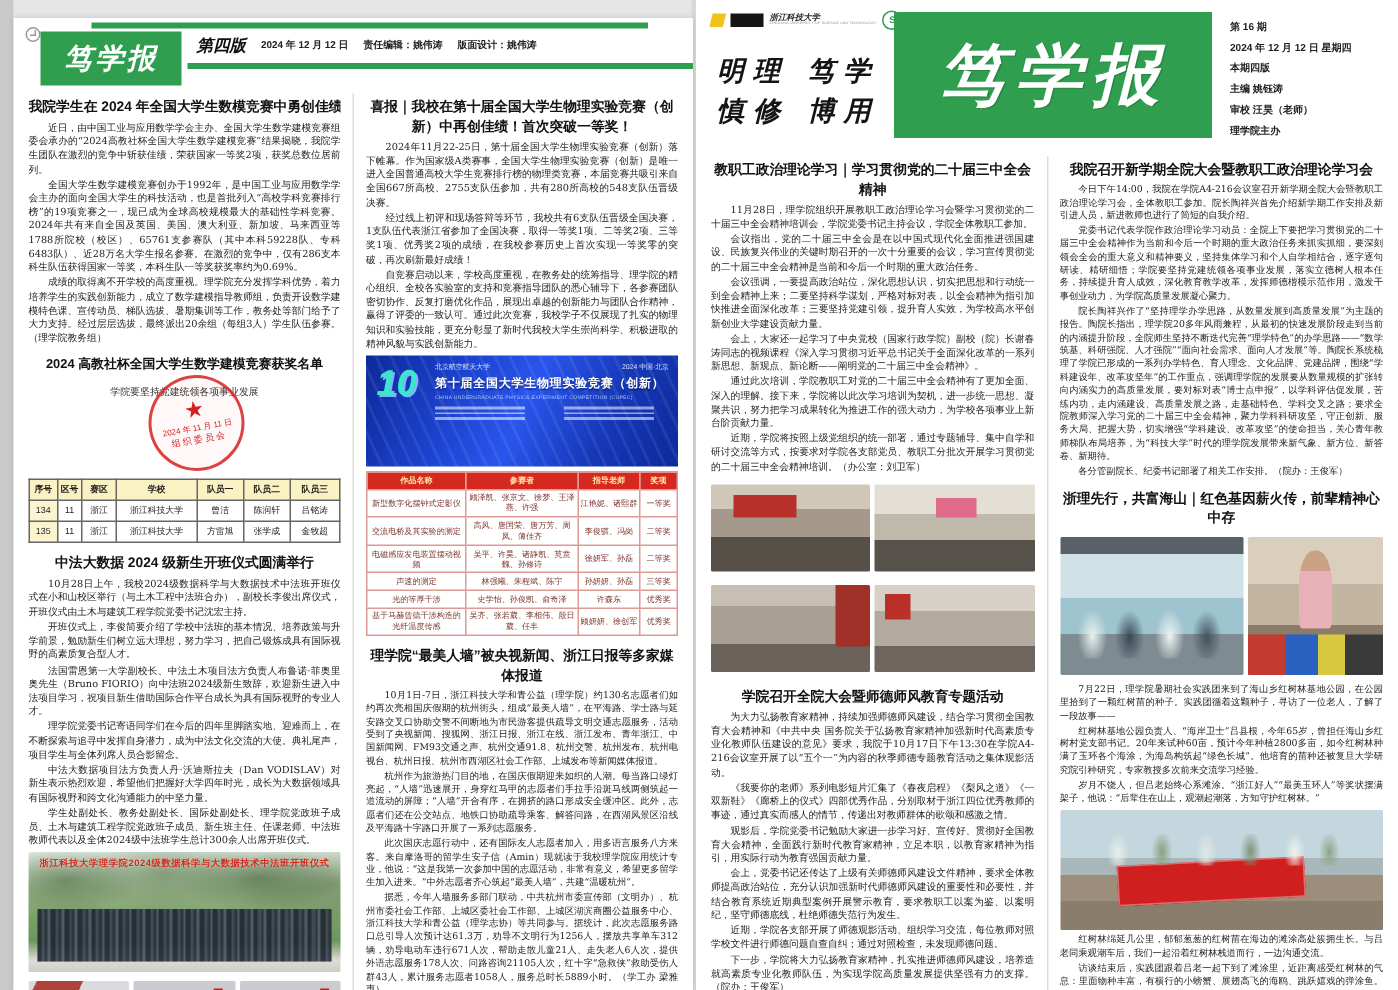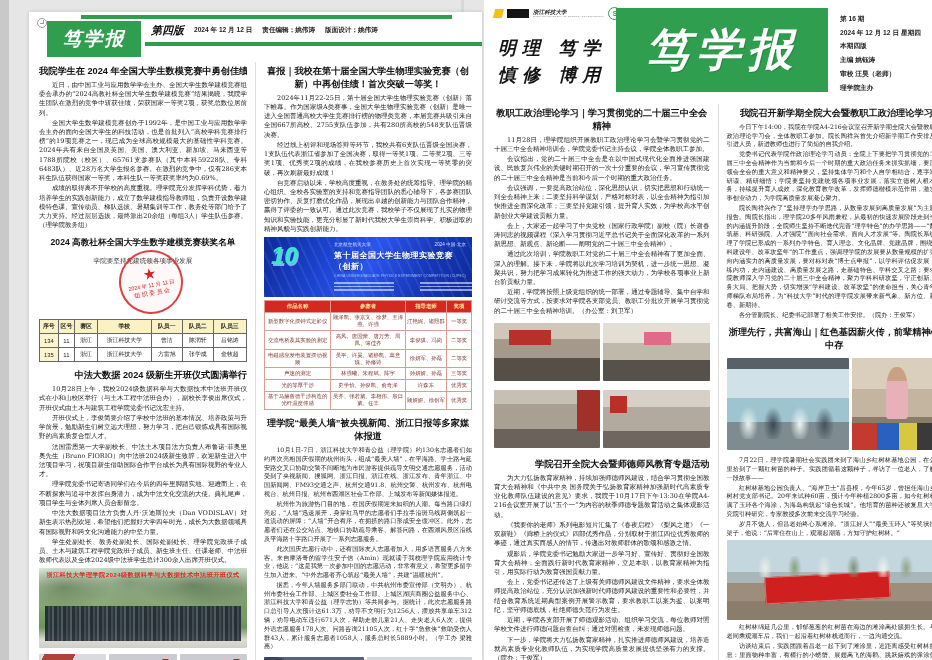--- a/index.html
+++ b/index.html
@@ -1,19 +1,19 @@
 <!DOCTYPE html>
 <html><head>
 <meta charset="utf-8">
 <style>
   html,body{margin:0;padding:0;}
   body{width:932px;height:660px;background:#e6e6e6;font-family:"Liberation Sans","DejaVu Sans",sans-serif;overflow:hidden;position:relative;}
   .canvas{position:absolute;inset:0;}
   .edge-strip{position:absolute;left:0;top:0;width:9px;height:660px;background:#c9c9c9;}
-  .page{position:absolute;background:#ffffff;overflow:hidden;margin-left:20px;}
+  .page{position:absolute;background:#ffffff;overflow:hidden;}
   .page-left{left:9px;top:12px;width:453px;height:648px;box-shadow:0 0 4px rgba(0,0,0,.15);}
   .page-right{left:464px;top:0;width:468px;height:660px;}
   .gutter{position:absolute;left:461px;top:0;width:3px;height:660px;background:#d8d8d8;}
 
   
   .mast-l{position:relative;height:46px;}
   .corner-icon{position:absolute;left:8px;top:6px;width:8px;height:8px;border:1px solid #9a9a9a;border-radius:50%;}
   .corner-icon i{display:block;width:3px;height:3px;border-right:1px solid #9a9a9a;border-bottom:1px solid #9a9a9a;margin:1px 0 0 2px;}
   .mast-topline{position:absolute;left:52px;top:3px;right:30px;height:4px;background:var(--green);}
   .mast-box{position:absolute;left:18px;top:9px;width:94px;height:36px;background:var(--green);color:#fff;display:flex;align-items:center;justify-content:center;}
@@ -37,21 +37,21 @@
   .mast-r-box span{font-family:"DejaVu Serif","Liberation Serif",serif;font-style:italic;font-weight:bold;font-size:45px;letter-spacing:6px;color:#fff;text-shadow:1px 1px 0 rgba(0,0,0,.15);}
   .mast-info{position:absolute;right:8px;top:12px;width:104px;font-size:6.7px;line-height:2.05;color:#1d1d1d;font-weight:bold;}
 
   
   :root{--green:#2f9e4e;}
   .cols{display:flex;padding:0 10px;}
   .col{flex:1;min-width:0;}
   .vsep{width:1px;background:#ddd;margin:4px 8px 0 8px;}
 
   .h1{font-weight:bold;font-size:9.2px;line-height:1.4;text-align:center;margin:7px 0 3px;color:#121212;}
-  .h1.one{white-space:nowrap;overflow:hidden;text-align:right;}
+  .h1.one{white-space:nowrap;overflow:hidden;}
   .p{font-family:"DejaVu Serif","Liberation Serif",serif;font-size:6.5px;line-height:1.42;text-align:justify;text-indent:2em;color:#222;margin:0 0 1px;}
   .p.tiny{font-size:6.2px;}
 
   
   .doc{position:relative;text-align:center;min-height:82px;margin:4px 0 2px;}
   .doc-title{font-weight:bold;font-size:8.6px;color:#111;padding-top:3px;}
   .doc-org{font-size:6.6px;color:#333;margin-top:8px;font-family:"DejaVu Serif","Liberation Serif",serif;}
   .stamp{position:absolute;left:50%;top:16px;width:60px;height:60px;margin-left:-24px;border:2px solid rgba(214,34,34,.85);border-radius:50%;color:#d22222;transform:rotate(-10deg);display:flex;flex-direction:column;align-items:center;justify-content:center;background:rgba(255,70,70,.04);}
   .stamp-star{font-size:15px;line-height:1;}
   .stamp-date{font-size:5.4px;margin-top:1px;}
@@ -77,21 +77,21 @@
     radial-gradient(95px 40px at 97% 26%,rgba(72,100,60,.45),transparent 70%);}
   .ph-people{position:absolute;left:3%;right:3%;bottom:9%;height:44%;opacity:.9;background:
     repeating-linear-gradient(90deg,#1d2430 0 3px,#3a4250 3px 5px,#242c39 5px 7px,#4b5361 7px 9px),
     linear-gradient(180deg,transparent,rgba(0,0,0,.25));}
   .ph-row{display:flex;gap:3px;margin:3px 0;}
   .pod{flex:1;height:52px;position:relative;}
   .pod::after{content:"";position:absolute;left:46%;top:34%;width:9%;height:44%;background:#1d1d22;border-radius:45% 45% 8% 8%;}
   .pod-a{background:linear-gradient(115deg,transparent 0 6%,rgba(168,40,30,.85) 6% 40%,transparent 40%),linear-gradient(180deg,#d9dbdf 0 20%,#bcae9a 20% 58%,#6f6359 58% 84%,#403b37 84%);}
   .pod-b,.pod-c{background:linear-gradient(180deg,#caccd2 0 30%,#8f959f 30% 64%,#4b4f57 64%);}
   .pod-b::before,.pod-c::before{content:"";position:absolute;right:14%;top:8%;width:9%;height:55%;background:#b22424;transform:skewX(-6deg);}
-  .poster{height:60px;margin:3px 0;position:relative;overflow:hidden;color:#fff;padding:5px 6px 4px 70px;box-sizing:border-box;background:linear-gradient(115deg,#0d2a9a 0%,#1c43d0 30%,#2a55ec 50%,#1638b8 75%,#0d2a9a 100%);}
+  .poster{height:74px;margin:3px 0;position:relative;overflow:hidden;color:#fff;padding:5px 6px 4px 46px;box-sizing:border-box;background:linear-gradient(115deg,#0d2a9a 0%,#1c43d0 30%,#2a55ec 50%,#1638b8 75%,#0d2a9a 100%);}
   .poster::before{content:"";position:absolute;inset:0;background:repeating-linear-gradient(65deg,rgba(255,255,255,.07) 0 2px,transparent 2px 9px);}
   .poster-badge{position:absolute;left:7px;top:5px;font-size:24px;font-weight:bold;font-style:italic;color:#39e8c9;text-shadow:1.5px 1.5px 0 #7db4ff;}
   .poster-top{display:flex;justify-content:space-between;font-size:4.6px;color:#cfe0ff;position:relative;z-index:1;}
   .poster-title{font-size:8px;font-weight:bold;letter-spacing:.5px;margin-top:3px;position:relative;z-index:1;text-shadow:0 1px 1px rgba(0,0,0,.4);}
   .poster-sub{font-size:3.4px;color:#a3c4ff;margin-top:2px;letter-spacing:.2px;position:relative;z-index:1;}
   .poster-lines{margin-top:4px;display:flex;gap:26px;position:relative;z-index:1;}
   .poster-lines i{display:block;width:60px;height:1.5px;background:rgba(255,255,255,.55);margin-bottom:2px;}
   .c-pair,.g-pair,.s-pair{display:flex;gap:3px;margin:3px 0;}
   .c1{flex:1;height:76px;position:relative;background:linear-gradient(200deg,#56617b 0 28%,#3a445d 28% 60%,#2c3550 60%);}
   .c1::before{content:"";position:absolute;left:-12%;bottom:-12%;width:95%;height:72%;transform:skewX(-20deg) rotate(-8deg);background:repeating-linear-gradient(15deg,#d8dce4 0 5px,#39435c 5px 12px);}

